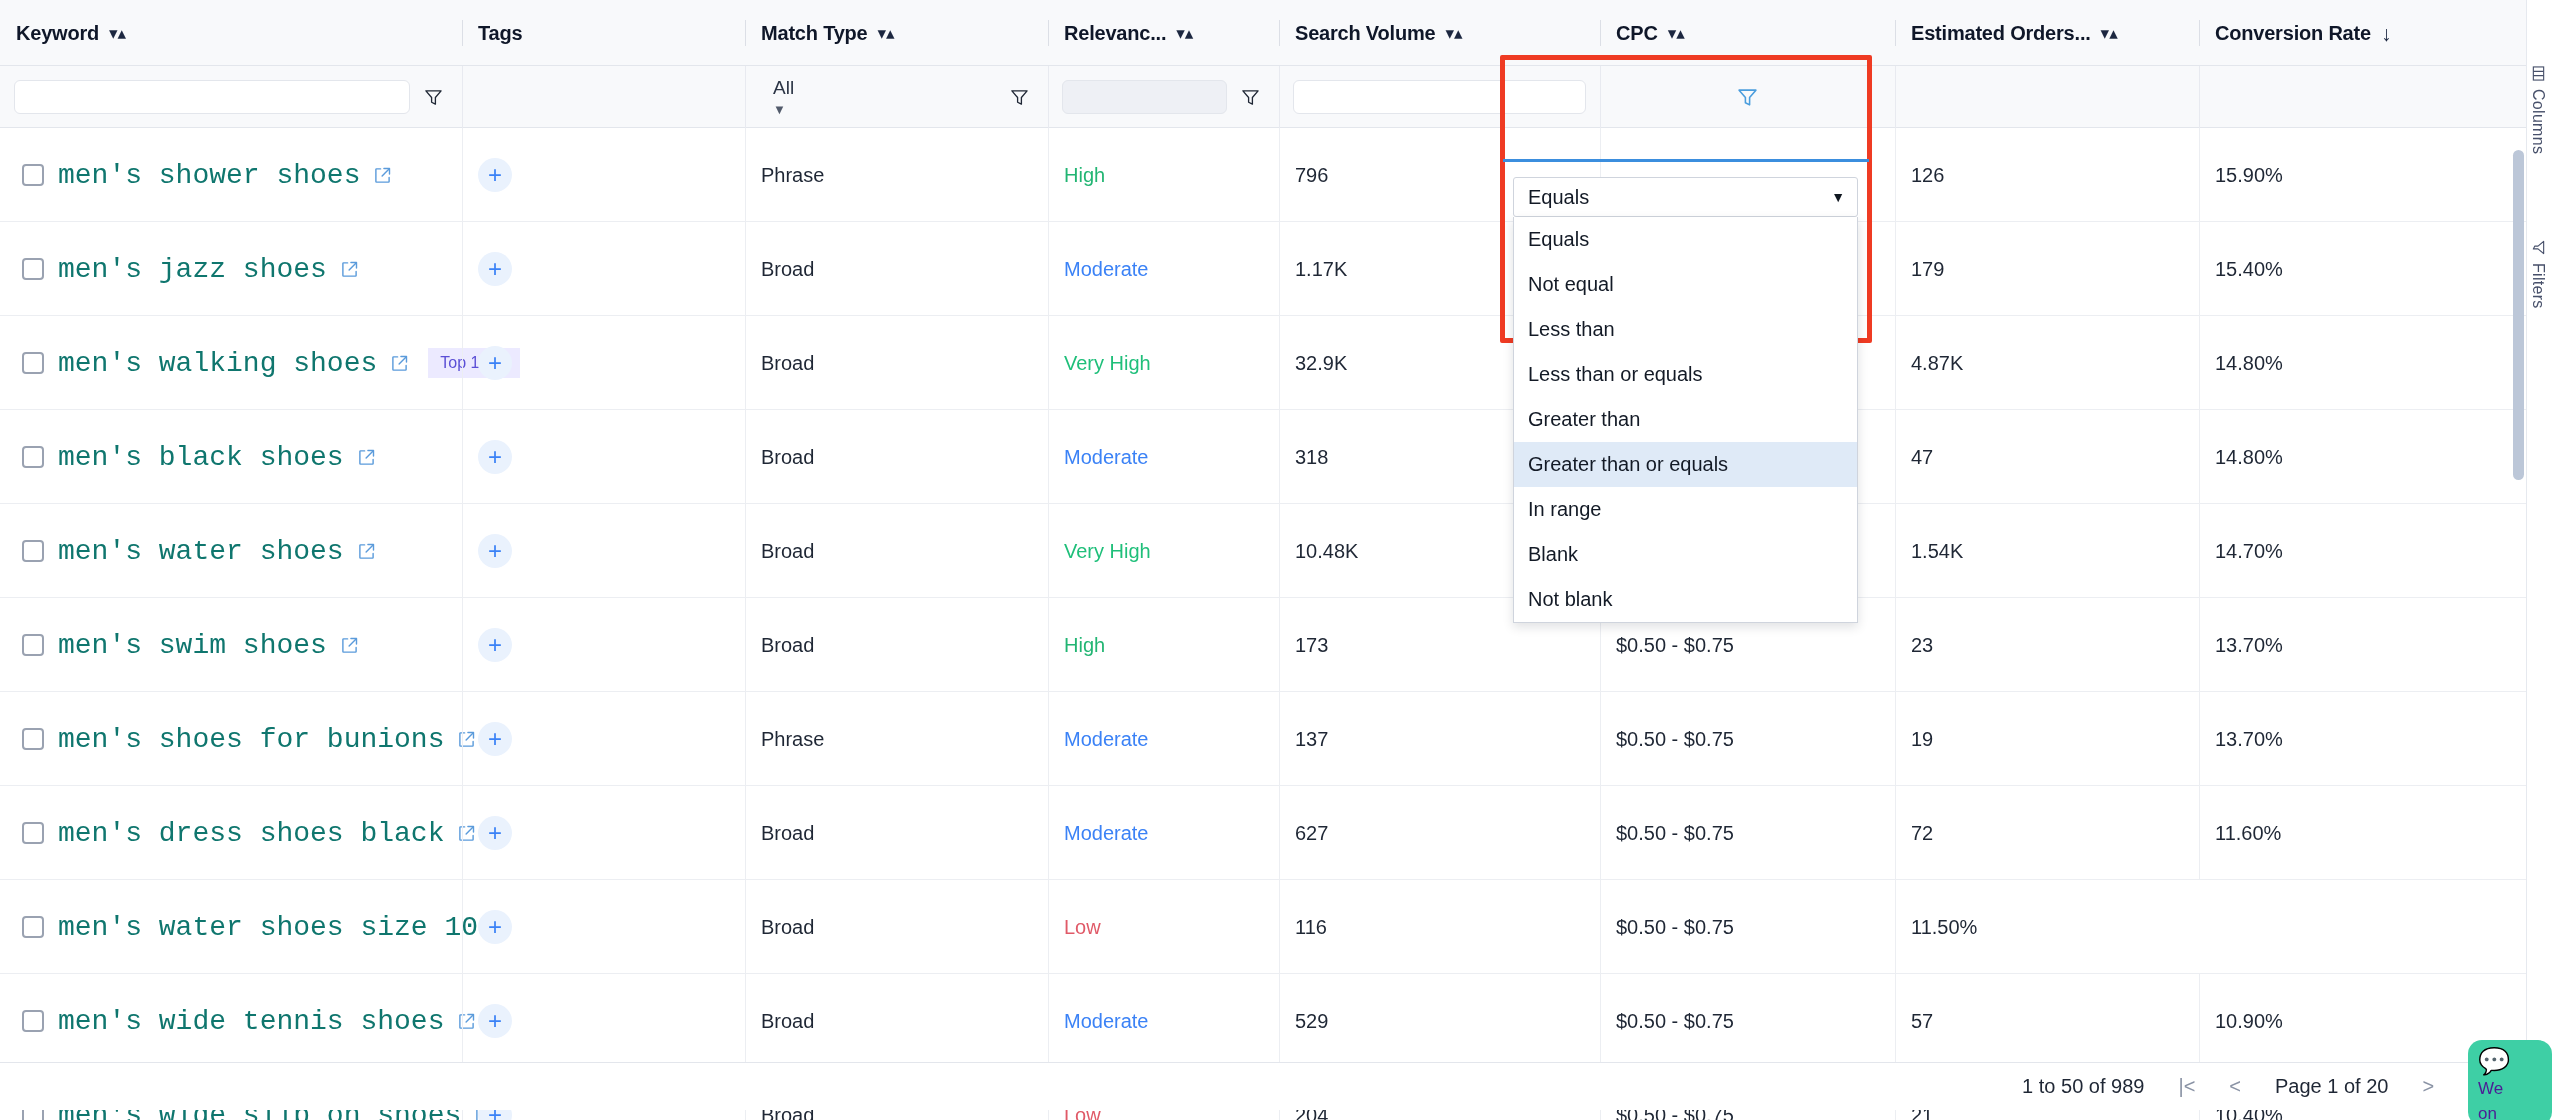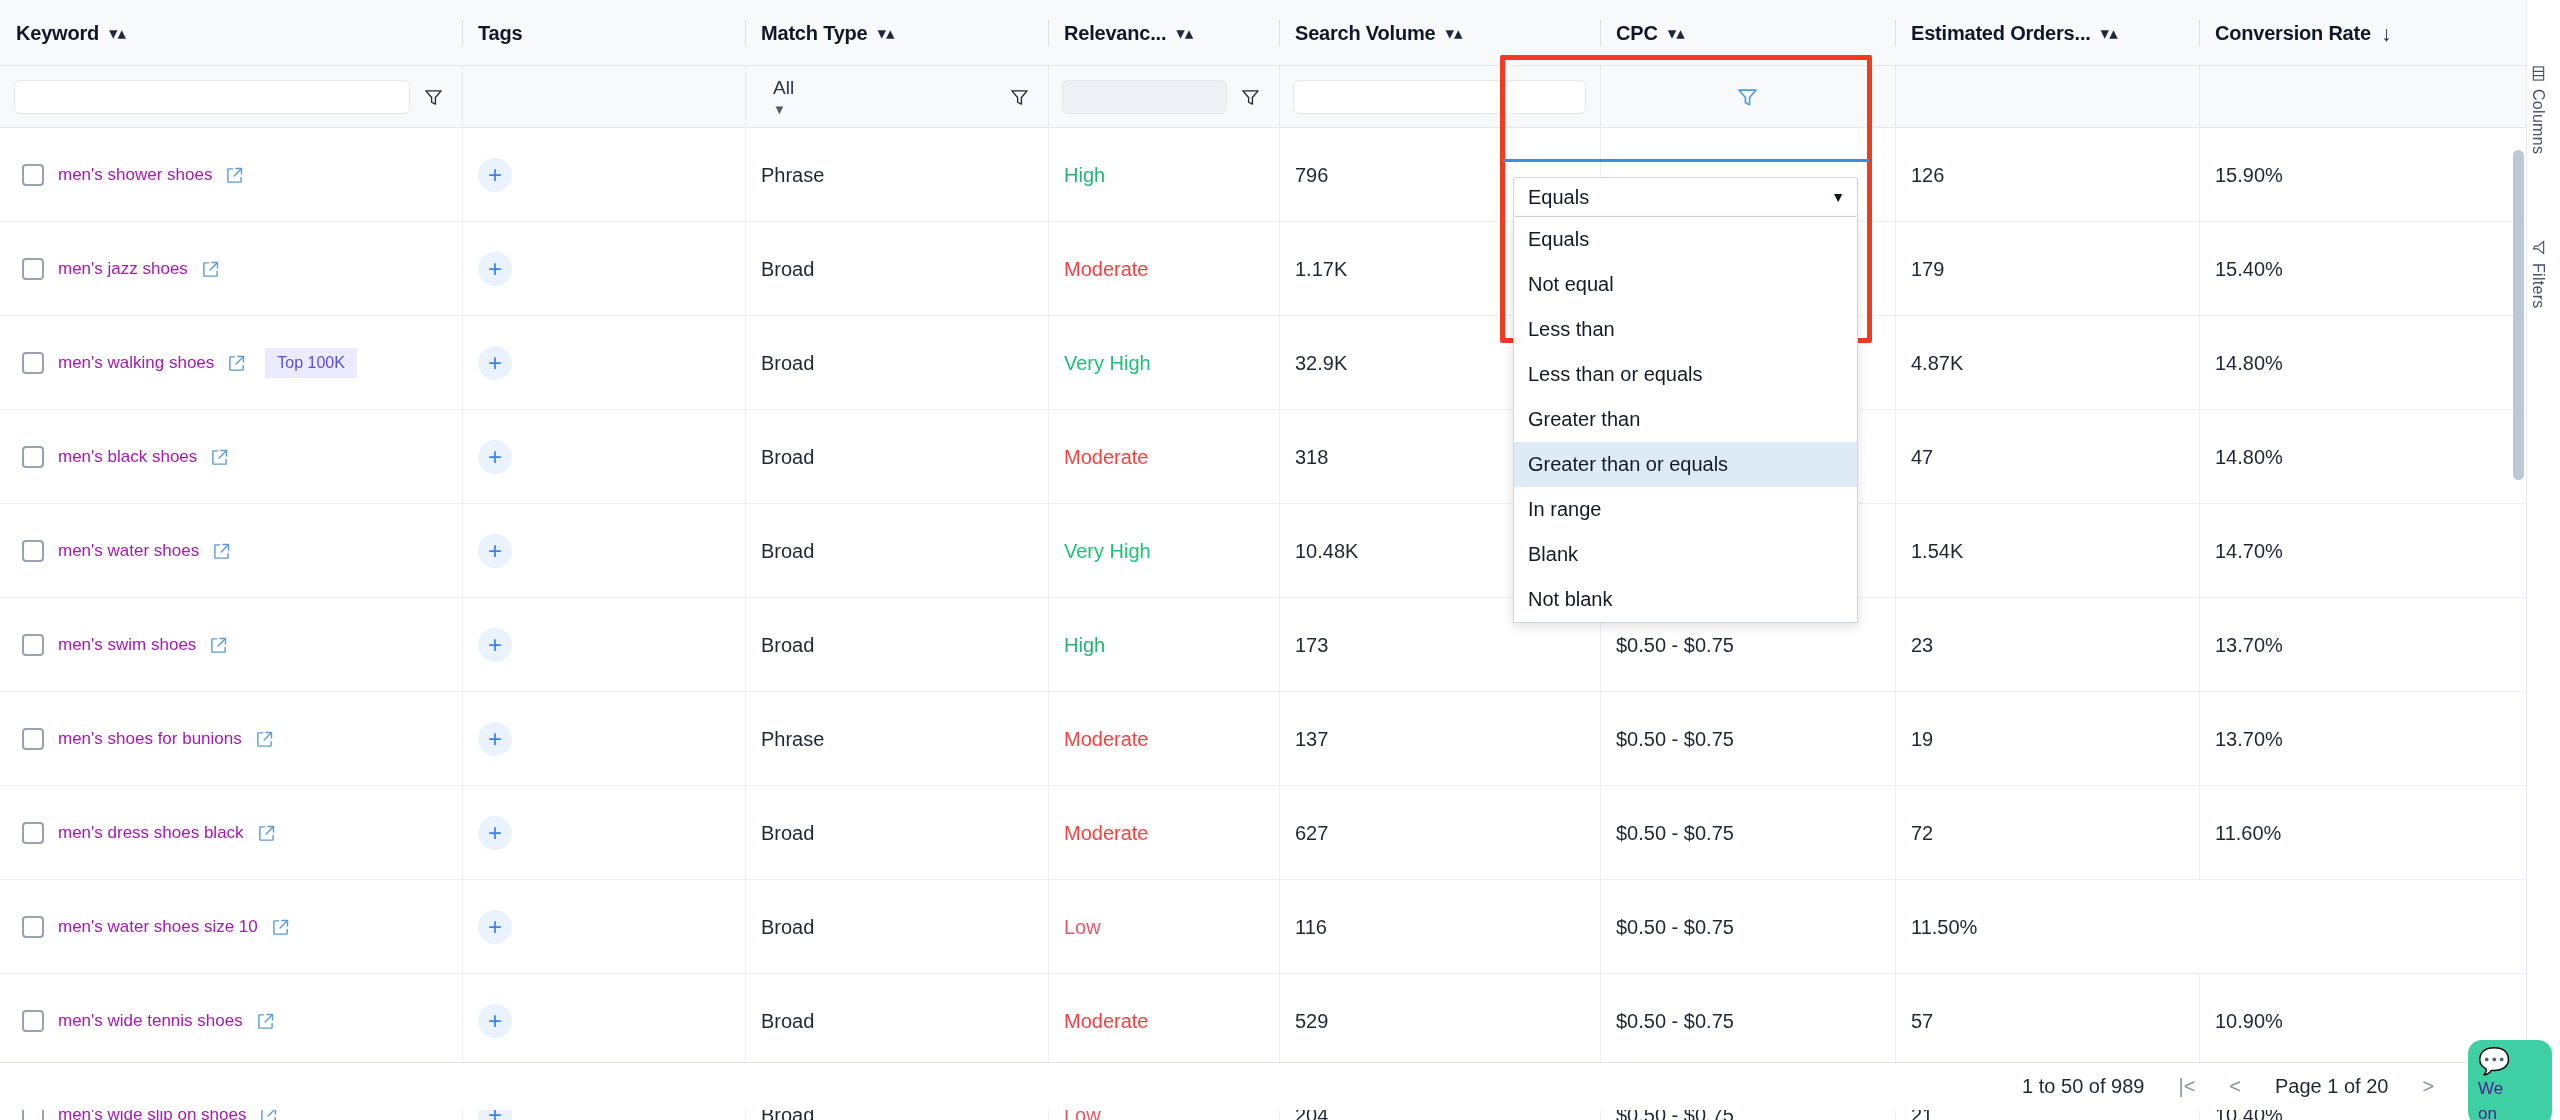--- a/index.html
+++ b/index.html
@@ -114,21 +114,21 @@
   }
   .kw-cell { gap: 14px; padding-left: 22px; }
   .chk {
     width: 22px; height: 22px;
     border: 2px solid #9aa2b1;
     border-radius: 4px;
     background: #fff;
     flex: 0 0 22px;
     cursor: pointer;
   }
-  .kw-text { color: #a21caf; font-size: 17px; }
+  .kw-text { color: #0f766e; font-size: 28px; font-family: Liberation Mono, monospace; }
   .ext-ic { color: #5b9bdb; display: inline-flex; align-items: center; cursor: pointer; }
   .badge {
     background: #eceaff;
     color: #5b4fd6;
     font-size: 16px;
     padding: 6px 12px;
     border-radius: 0;
     margin-left: 6px;
   }
   .plus-btn {
@@ -136,21 +136,21 @@
     border-radius: 50%;
     background: #eaf2fd;
     color: #3b82f6;
     display: flex; align-items: center; justify-content: center;
     font-size: 24px; line-height: 1;
     cursor: pointer;
     font-weight: 400;
   }
   .rel-veryhigh { color: #1fbf7a; }
   .rel-high     { color: #22b573; }
-  .rel-moderate { color: #ef4444; }
+  .rel-moderate { color: #3b82f6; }
   .rel-low      { color: #e05a68; }
 
   
   .hl-box {
     position: absolute;
     left: 1500px; top: 55px;
     width: 372px; height: 288px;
     border: 5px solid #ef3b23;
     border-radius: 2px;
     pointer-events: none;

